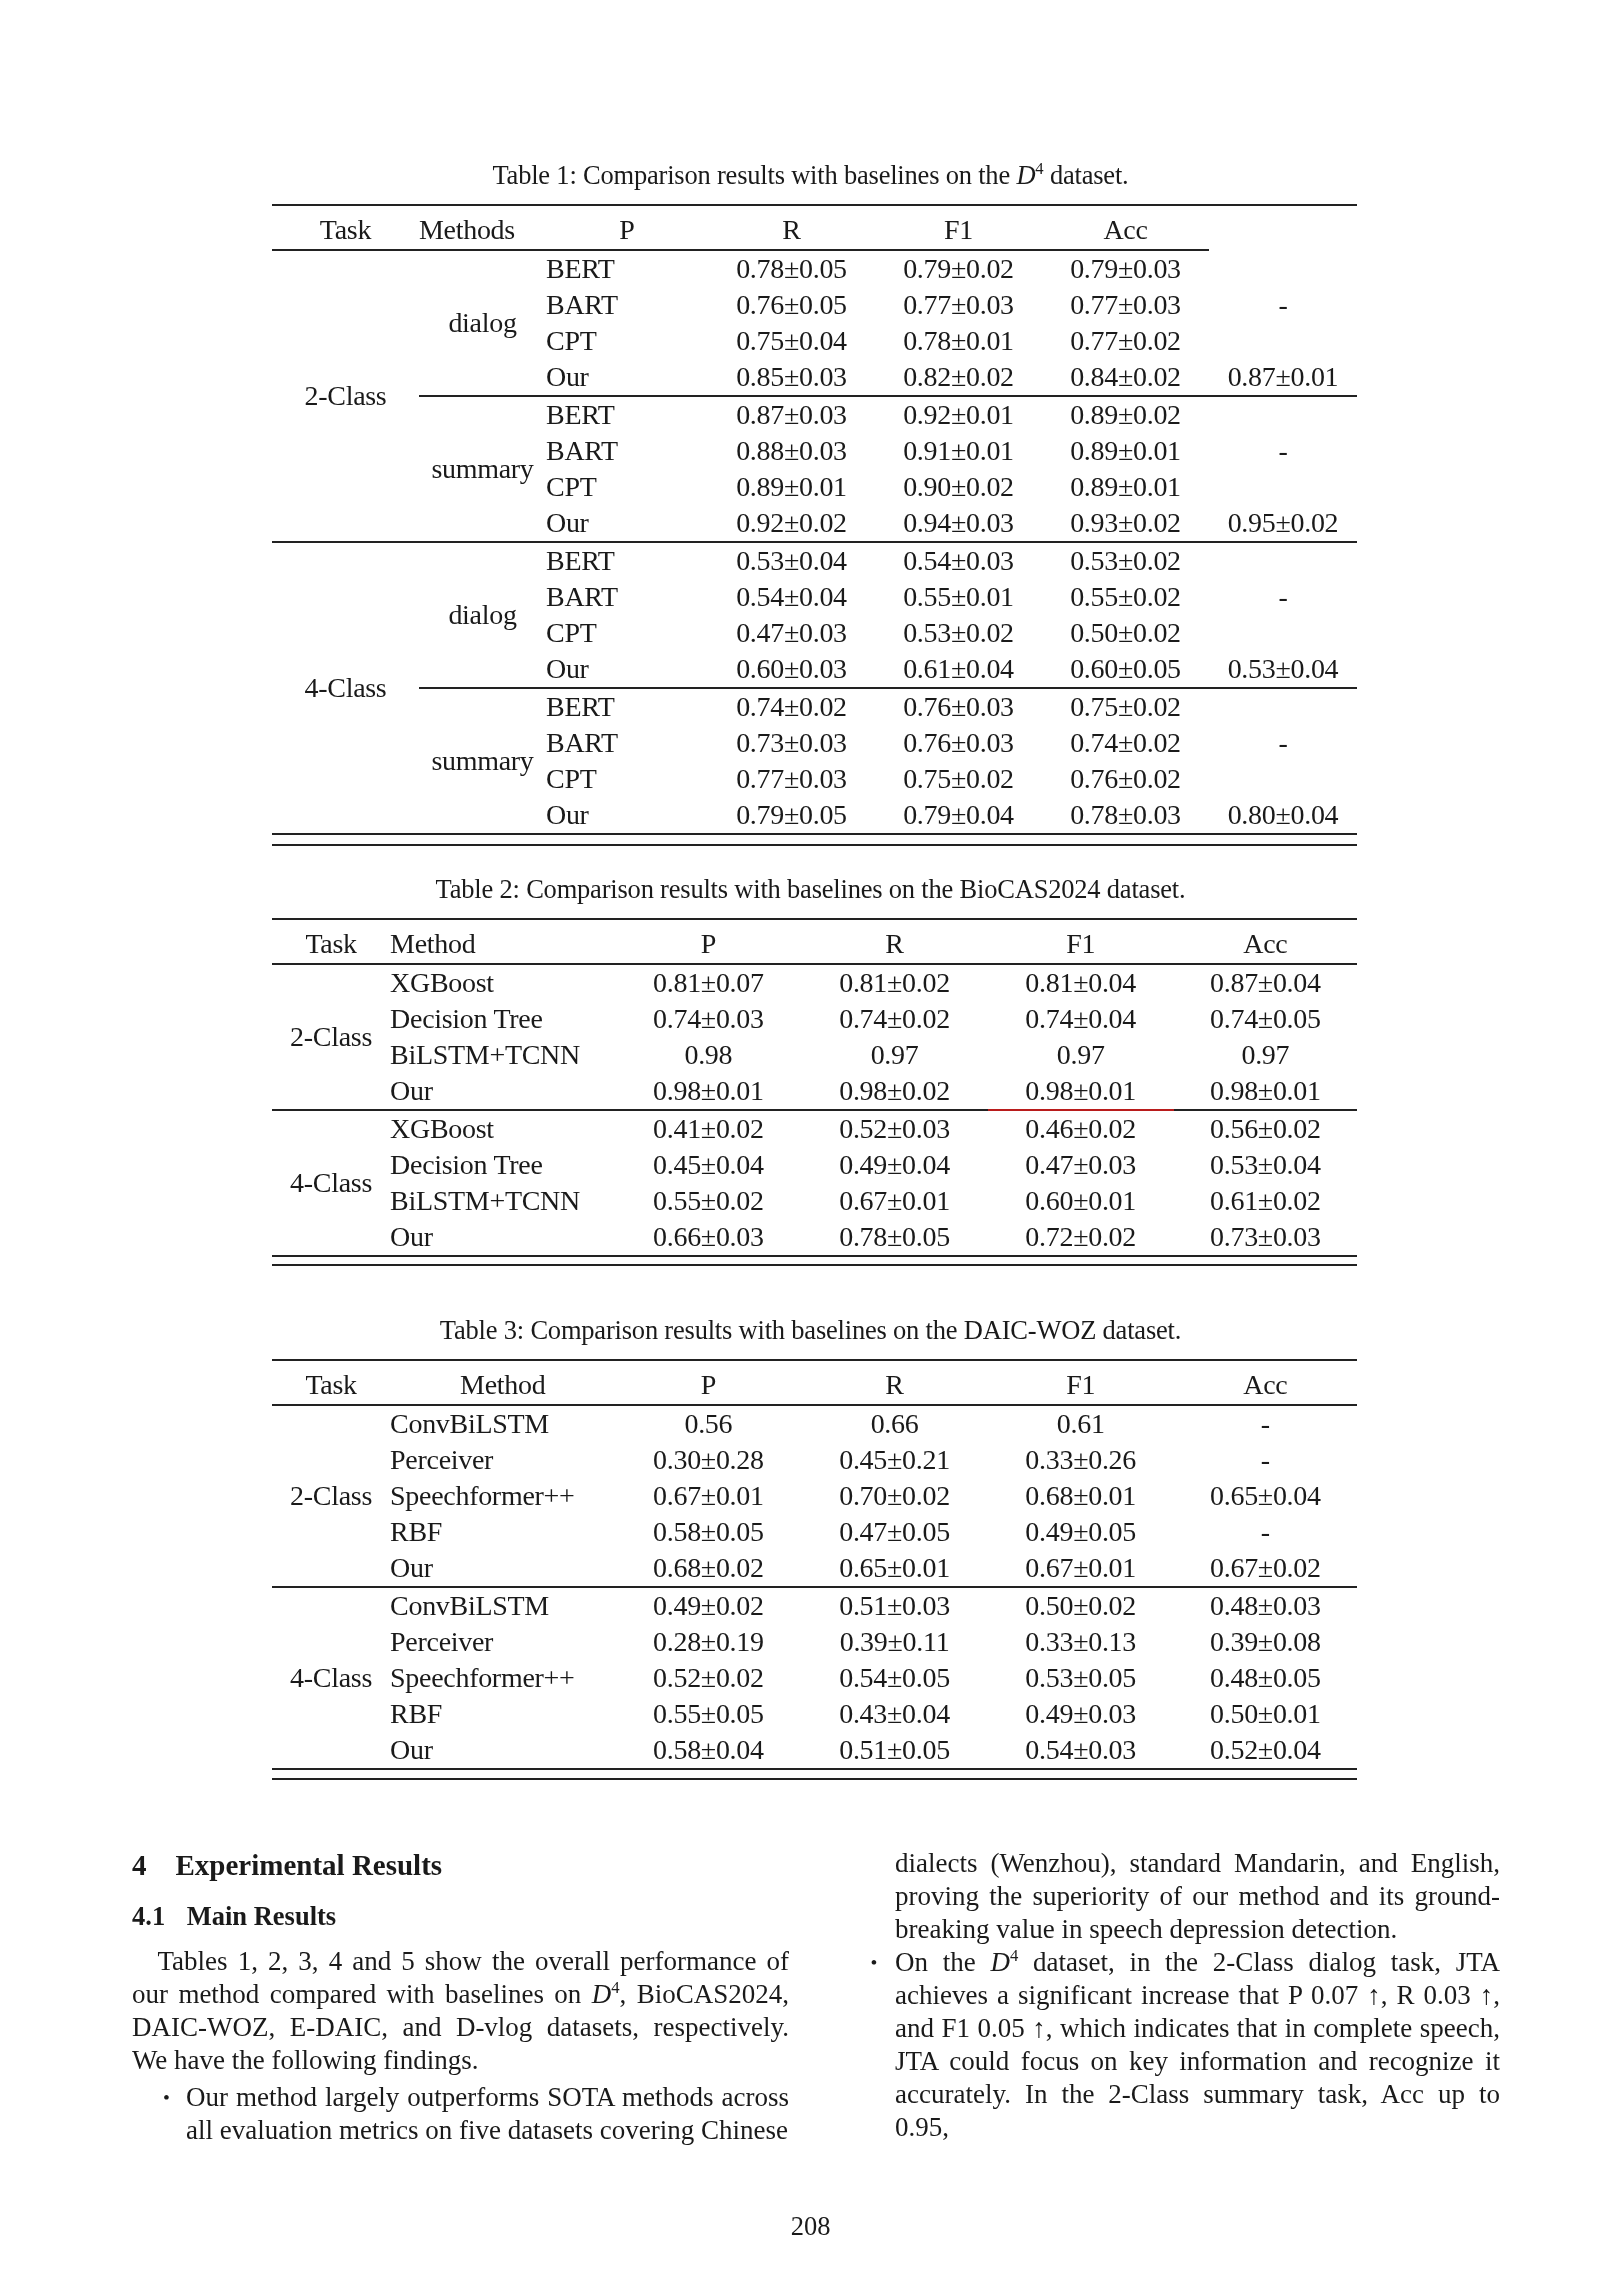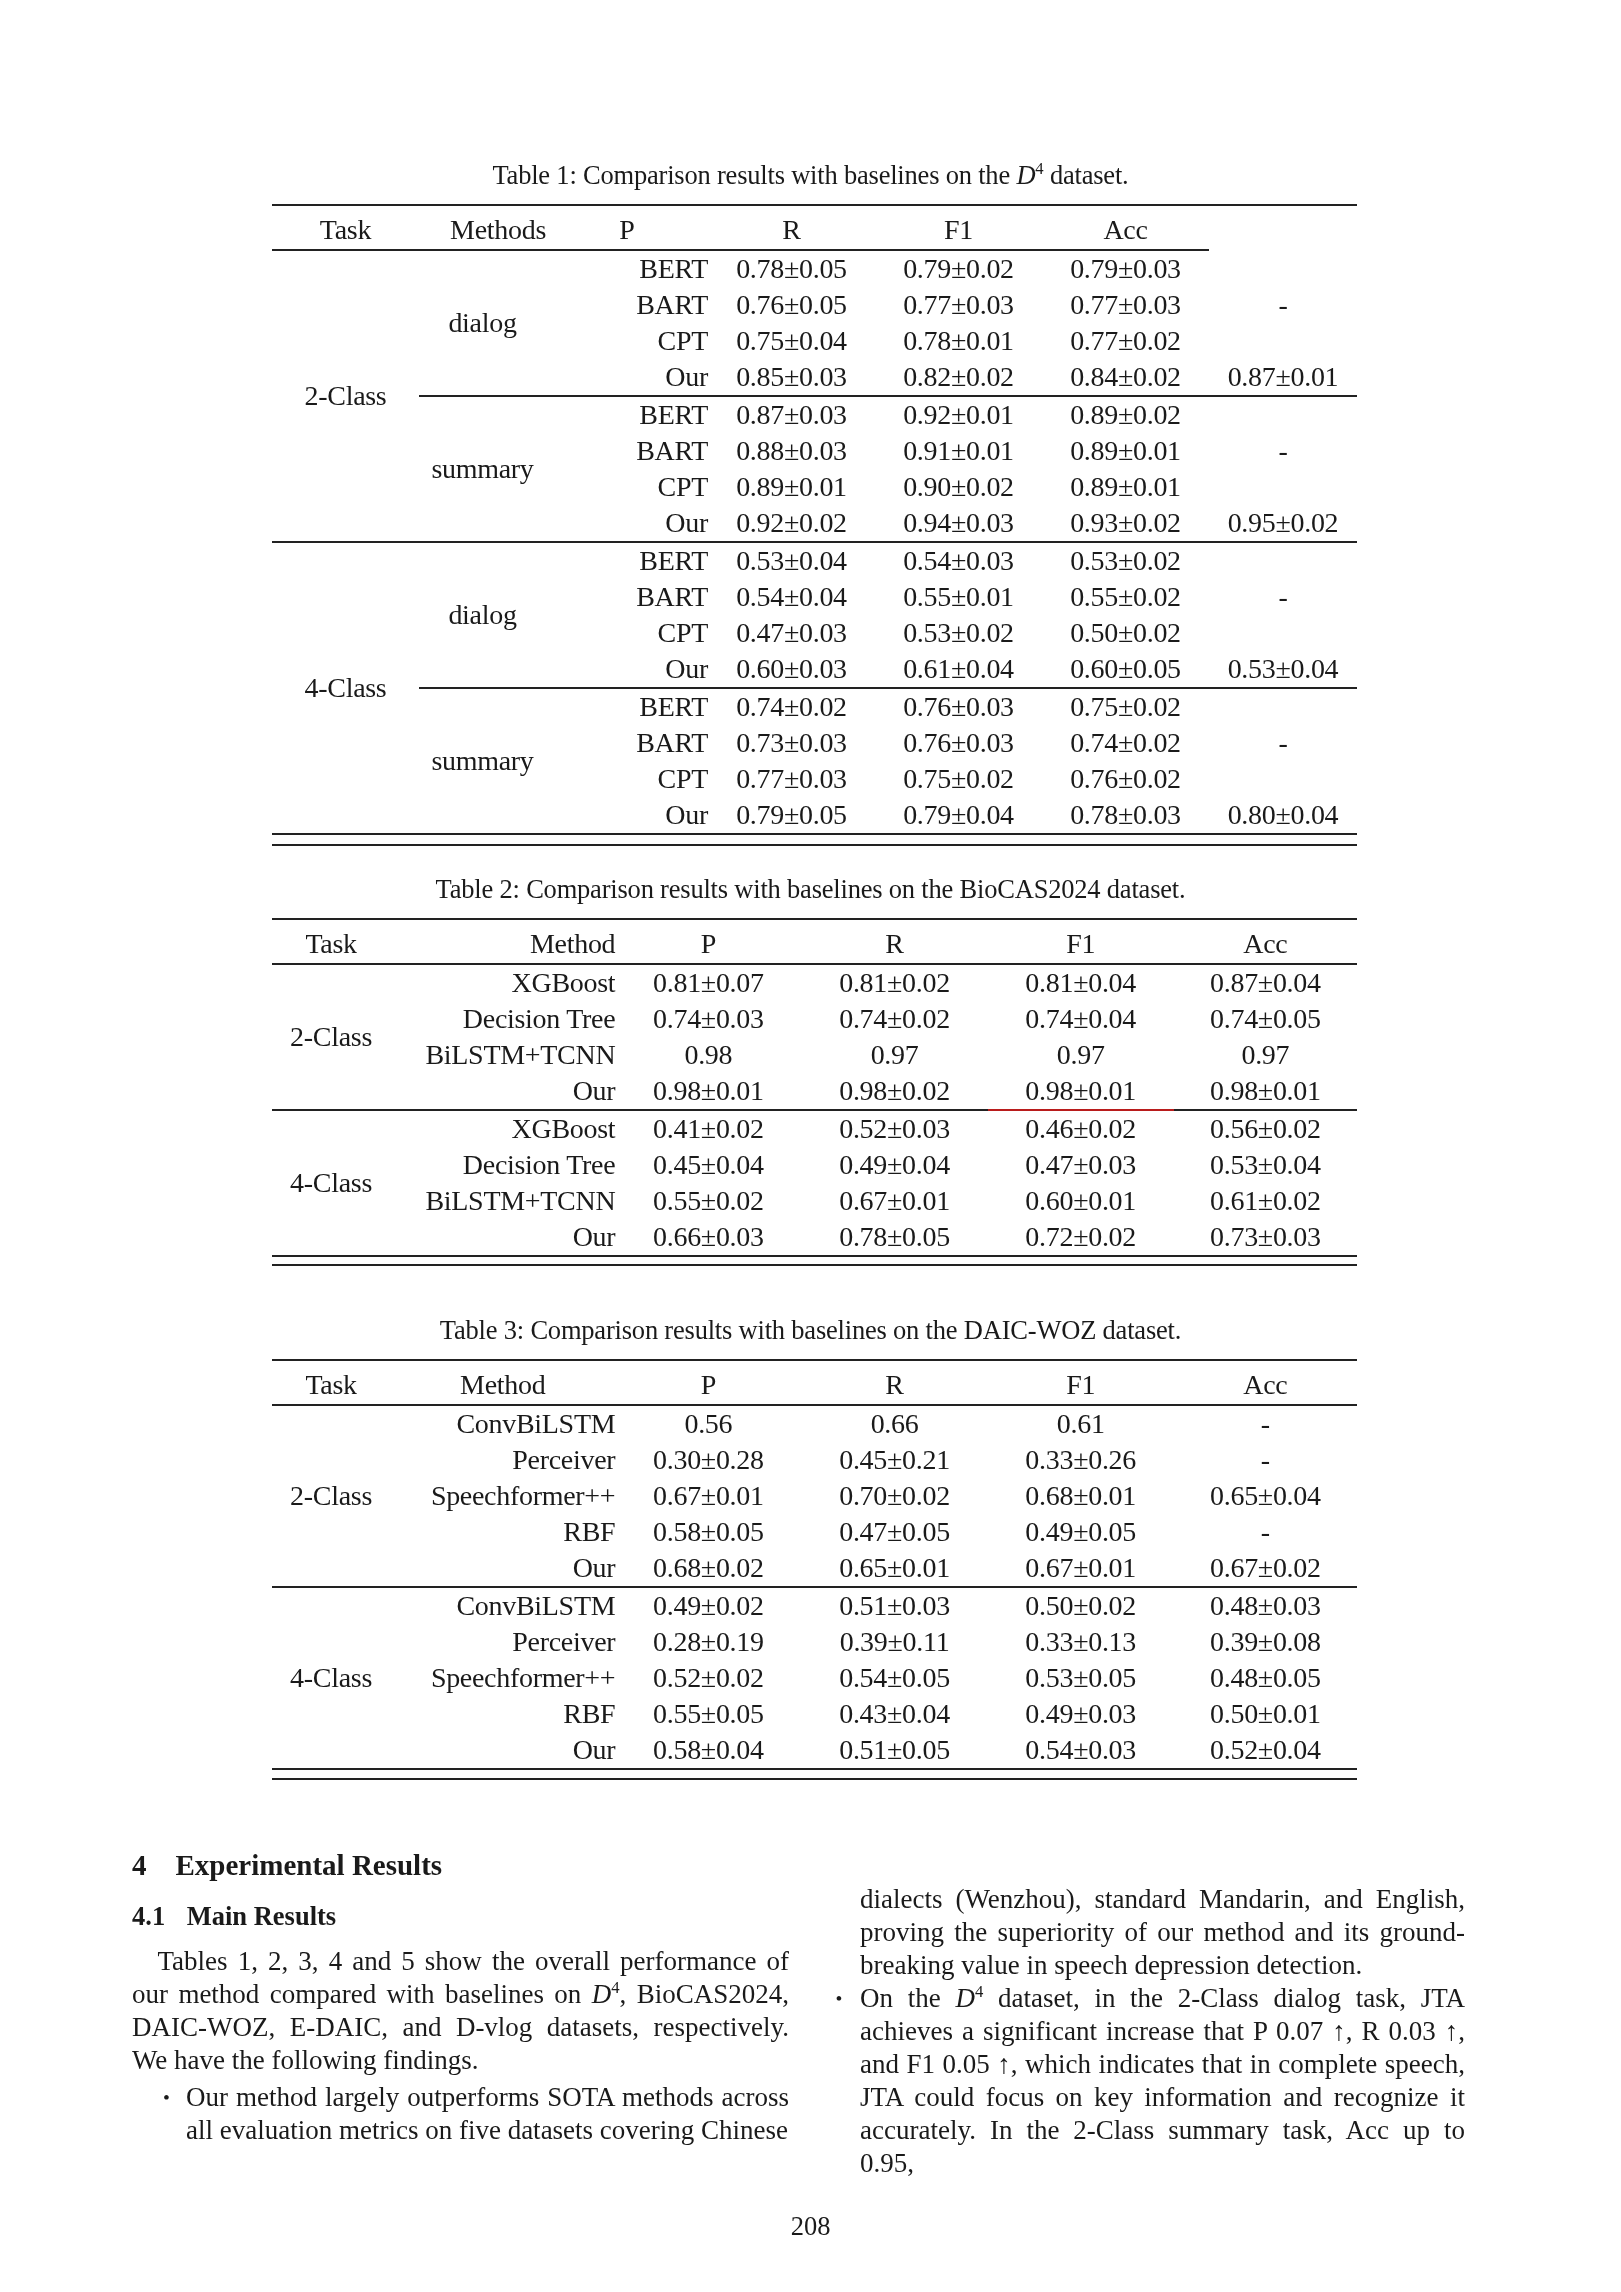--- a/index.html
+++ b/index.html
@@ -18,21 +18,21 @@
     letter-spacing: -0.3px;
   }
   table.res td, table.res th {
     padding: 0; height: 36px; line-height: 36px; font-weight: normal;
     white-space: nowrap; vertical-align: middle;
   }
   table.res thead tr th { border-bottom: 2px solid #222; height: 39px; line-height: 39px; }
   .toprule { position: absolute; height: 2px; background: #222; }
   .bold { font-weight: bold; }
   .c { text-align: center; }
-  .l { text-align: right; }
+  .l { text-align: left; }
   .text { position: absolute; font-size: 27px; line-height: 33px; text-align: justify; }
   .text p { margin: 0; }
   .h1 { position: absolute; font-weight: bold; font-size: 29px; }
   .h2 { position: absolute; font-weight: bold; font-size: 26.5px; }
   .bullet { position: relative; padding-left: 29px; }
   .bullet .dot { position: absolute; left: 3.9px; top: 0; font-size: 19.6px; }
   .pagenum { position: absolute; left: 0; width: 1621px; text-align: center; top: 2211px; font-size: 26.5px; }
 </style>
 </head>
 <body>
@@ -368,21 +368,21 @@
 </div>
 
 <div class="text" style="left:132px; top:1945px; width:657px;">
   <p style="text-indent:25.5px;"><span>Tables 1, 2, 3, 4 and 5 show the overall performance of our method compared with baselines on </span><i>D</i><sup style="font-size:16.7px;line-height:0;">4</sup><span>, BioCAS2024, DAIC-WOZ, E-DAIC, and D-vlog datasets, respectively. We have the following findings.</span></p>
   <div class="bullet" style="margin-top:3.9px; padding-left:54px;">
     <span class="dot" style="left:31px;">•</span>
     <span>Our method largely outperforms SOTA methods across all evaluation metrics on five datasets covering Chinese</span>
   </div>
 </div>
 
-<div class="text" style="left:860px; top:1847px; width:605px;margin-top:36px;">
+<div class="text" style="left:895px; top:1847px; width:605px;">
   <p>dialects (Wenzhou), standard Mandarin, and English, proving the superiority of our method and its ground-breaking value in speech depression detection.</p>
   <div class="bullet" style="margin-left:-26.5px; padding-left:26.5px;">
     <span class="dot" style="left:2px;">•</span>
     <span>On the </span><i>D</i><sup style="font-size:16.7px;line-height:0;">4</sup><span> dataset, in the 2-Class dialog task, JTA achieves a significant increase that P 0.07 ↑, R 0.03 ↑, and F1 0.05 ↑, which indicates that in complete speech, JTA could focus on key information and recognize it accurately.  In the 2-Class summary task, Acc up to 0.95,</span>
   </div>
 </div>
 
 <div class="pagenum">208</div>
 
 <div class="toprule" style="left: 272px; width: 1085px; top: 844px;"></div>

